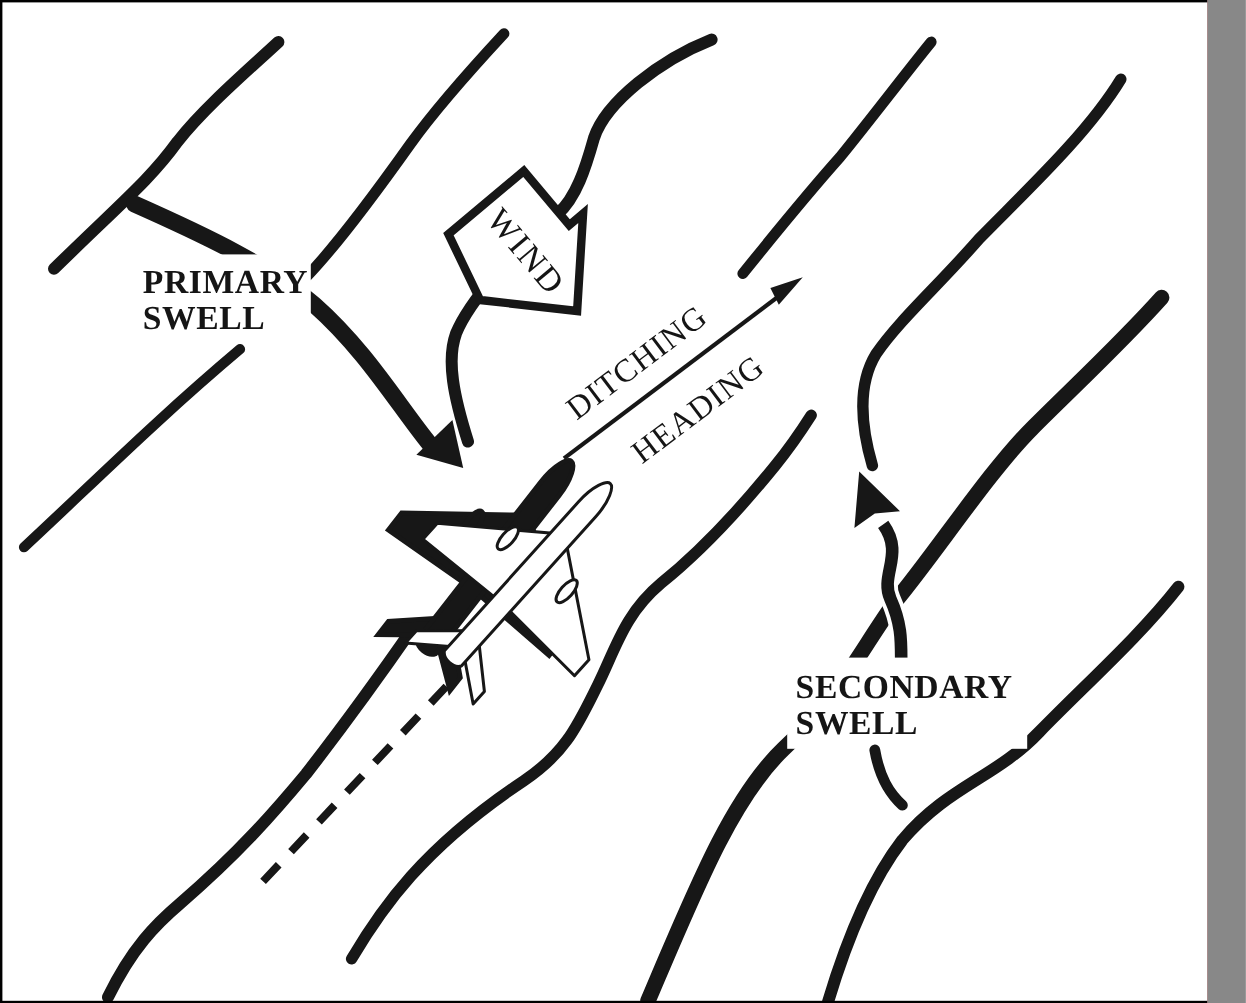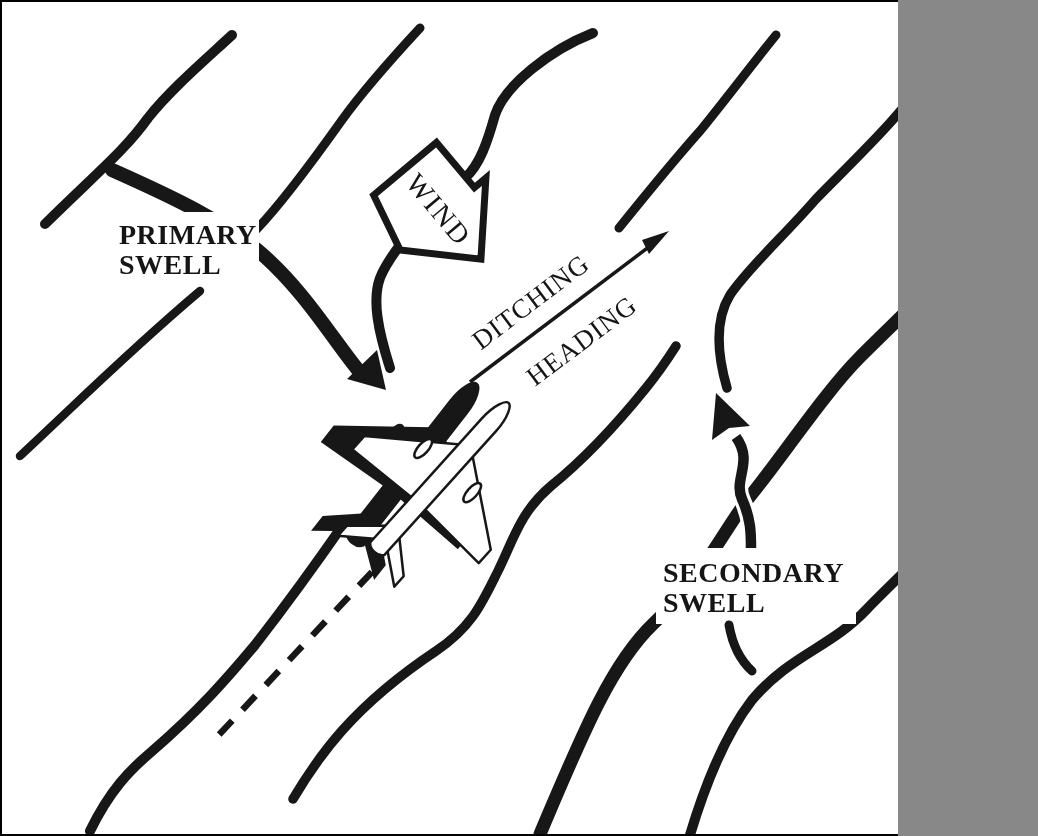--- a/index.html
+++ b/index.html
@@ -1,16 +1,16 @@
 <!DOCTYPE html>
 <html><head>
 <meta charset="utf-8">
 <style>
   html,body{margin:0;padding:0;background:#888;}
-  .stage{width:898px;height:836px;position:relative;background:#b91c1c;overflow:hidden;}
+  .stage{width:1006px;height:836px;position:relative;background:#b91c1c;overflow:hidden;}
   svg{display:block;}
   text{font-family:"Liberation Serif","DejaVu Serif",serif;fill:#151515;}
   .lbl{font-size:28px;font-weight:bold;letter-spacing:0.5px;}
   .rot{font-size:27px;font-weight:normal;letter-spacing:1px;}
   .windtxt{font-size:28px;font-weight:normal;letter-spacing:2px;}
   .swell{fill:none;stroke:#171717;stroke-linecap:round;}
 </style>
 </head>
 <body>
 

